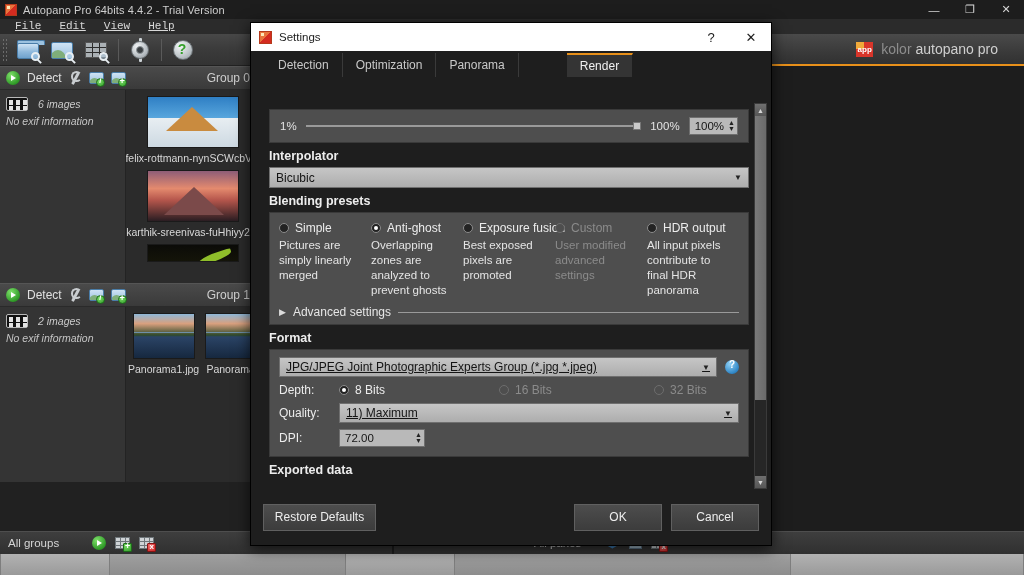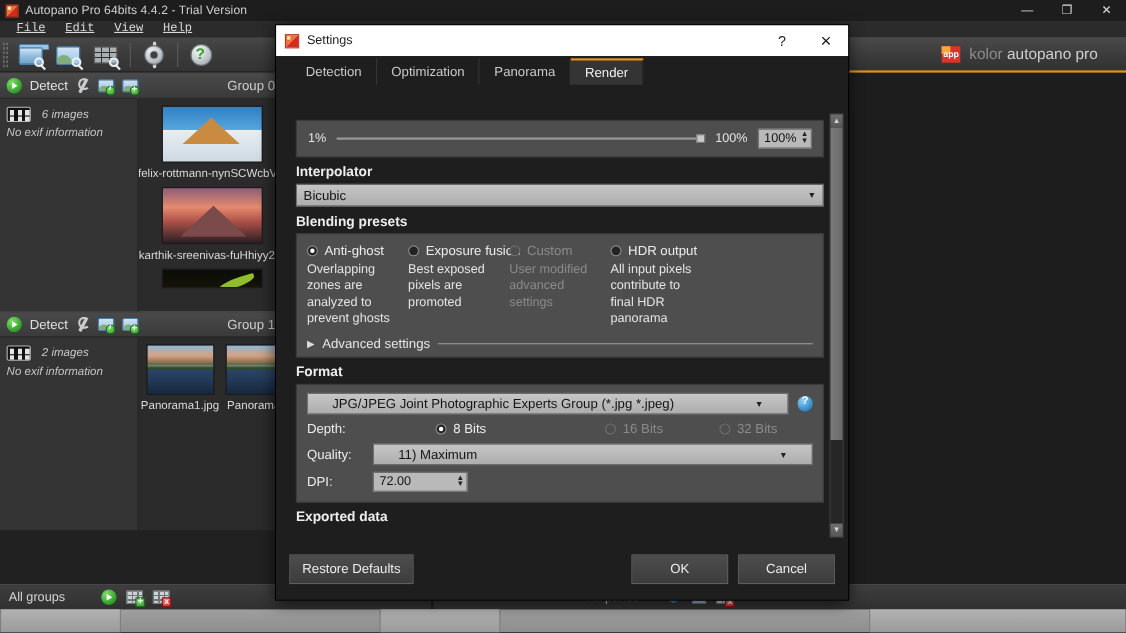--- a/index.html
+++ b/index.html
@@ -265,21 +265,21 @@
 
   .dlg-tabs{
     height:26px; background:#1e1e1e; padding-left:14px; display:flex; align-items:flex-end; gap:0;
   }
   .tab{
     height:24px; padding:0 13px; display:flex;align-items:center;
     color:#c9c9c9; font-size:12px; background:#1e1e1e;
     border-right:1px solid #3a3a3a;
   }
   .tab.active{
-    background:#343434; border-top:2px solid #e8901a; color:#f0f0f0; border-right:1px solid #1e1e1e;
+    background:#343434; border-top:2px solid #e8901a; color:#f0f0f0; border-right:1px solid #1e1e1e;margin-left:48px;
   }
 
   .dlg-body{
     position:absolute; left:0; top:80px; right:0; bottom:56px;
     background:#1e1e1e; padding:6px 22px 0 18px; overflow:hidden;
   }
   .sec-title{ color:#ededed; font-size:12.5px; font-weight:bold; margin:6px 0 4px; }
   .panel{ background:#4e4e4e; border:1px solid #3a3a3a; }
 
   .size-panel{ padding:7px 10px; display:flex; align-items:center; gap:9px; }
@@ -314,29 +314,29 @@
   .adv-row{ display:flex; align-items:center; gap:7px; margin-top:7px; }
   .adv-tri{ color:#dcdcdc; font-size:9px; }
   .adv-label{ color:#e6e6e6; font-size:12px; }
   .adv-line{ flex:1; height:1px; background:#9a9a9a; }
 
   .fmt-panel{ padding:7px 9px 9px; }
   .fmt-row{ display:flex; align-items:center; gap:8px; margin-top:6px; }
   .fmt-label{ color:#ececec; font-size:12px; width:52px; flex:none; }
   .fmt-select{
     flex:1; background:linear-gradient(180deg,#c6c6c6,#adadad); border:1px solid #6f6f6f; height:20px;
-    display:flex; align-items:center; padding:0 22px; color:#141414; font-size:12px;
+    display:flex; align-items:center; padding:0 6px; color:#141414; font-size:12px;text-decoration:underline;
   }
   .help-dot{ width:14px;height:14px;border-radius:50%;flex:none;
     background:radial-gradient(circle at 35% 30%,#8fd0f5,#2f86c6 70%,#1d5e91 100%);
     position:relative;}
   .help-dot::after{content:"?";position:absolute;left:0;top:-1px;width:14px;text-align:center;
     color:#fff;font-size:10px;font-weight:bold;}
   .depth-opts{ display:flex; flex:1; }
-  .depth-opt{ display:flex; align-items:center; gap:6px;justify-content:center; }
+  .depth-opt{ display:flex; align-items:center; gap:6px; }
   .depth-opt.o1{ width:160px; }
   .depth-opt.o2{ width:155px; }
 
   .dlg-footer{
     position:absolute; left:0; right:0; bottom:0; height:56px; background:#1e1e1e;
     display:flex; align-items:center; padding:0 12px;
   }
   .btn{
     background:linear-gradient(180deg,#4d4d4d,#3c3c3c); border:1px solid #606060;
     color:#ededed; font-size:12px; height:27px; display:flex; align-items:center; justify-content:center;
@@ -562,20 +562,27 @@
       <div class="interp-select">
         <span>Bicubic</span>
         <span class="caret">▼</span>
       </div>
 
       <div class="sec-title">Blending presets</div>
       <div class="panel blend-panel">
         <div class="blend-cols">
           <div class="bcol">
             <div class="radio-row">
+              <span class="radio"></span>
+              <span class="rlabel">Simple</span>
+            </div>
+            <div class="bdesc">Pictures are simply linearly merged</div>
+          </div>
+          <div class="bcol">
+            <div class="radio-row">
               <span class="radio on"></span>
               <span class="rlabel">Anti-ghost</span>
             </div>
             <div class="bdesc">Overlapping zones are analyzed to prevent ghosts</div>
           </div>
           <div class="bcol">
             <div class="radio-row">
               <span class="radio"></span>
               <span class="rlabel">Exposure fusion</span>
             </div>

